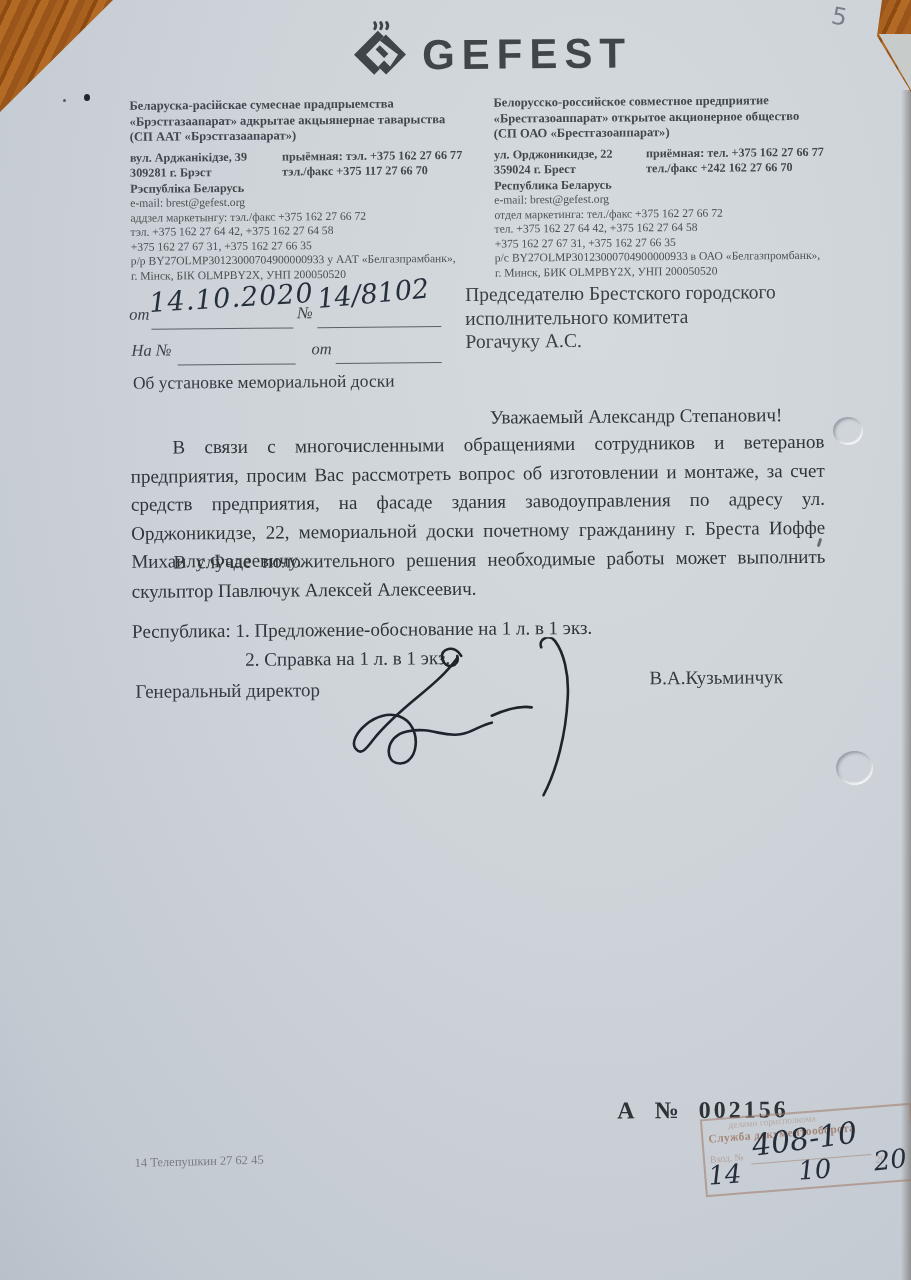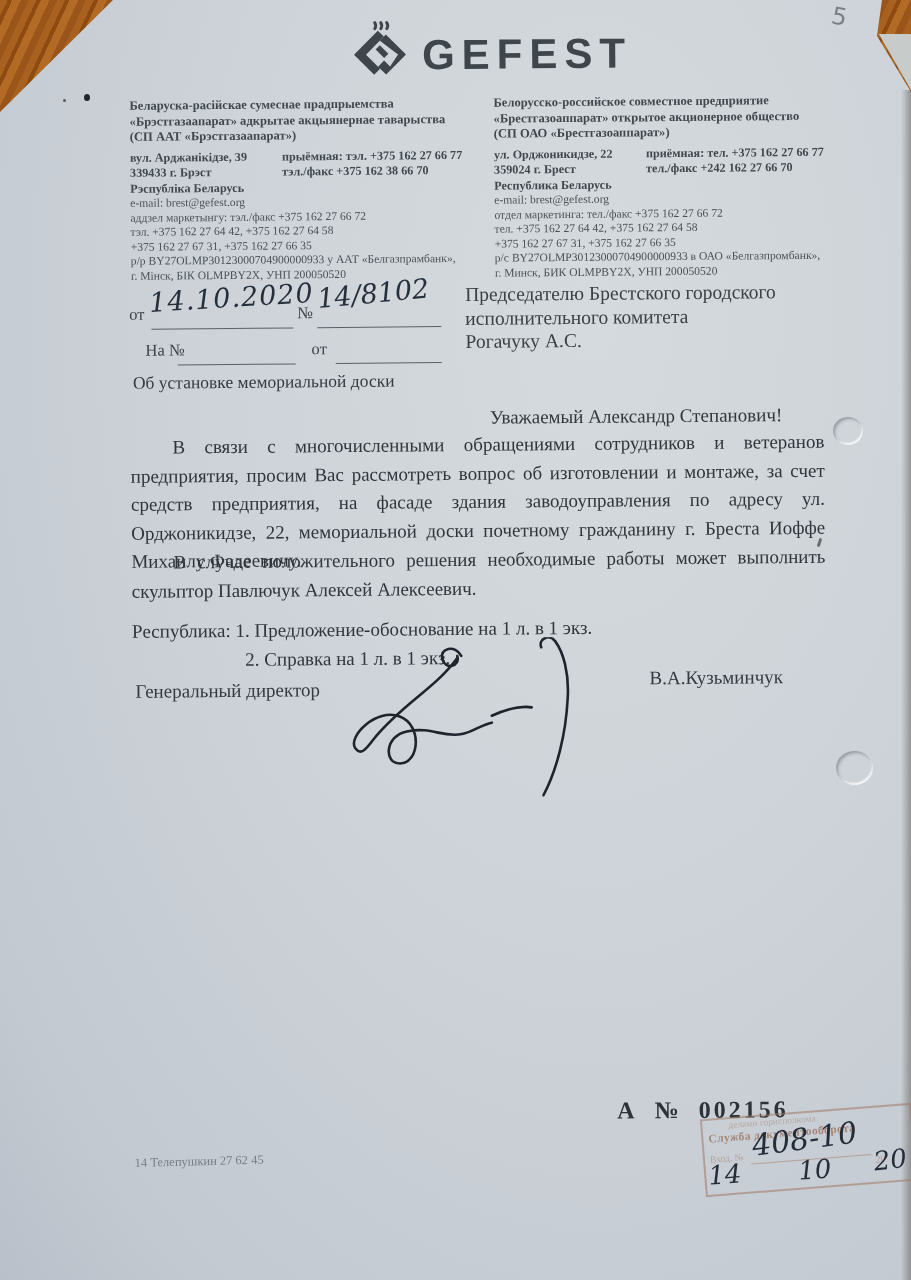--- a/index.html
+++ b/index.html
@@ -38,21 +38,21 @@
   .col.right{margin-left:4px; width:386px;}
   .org-line{font-size:12.6px; line-height:15.5px; font-weight:700;}
   .addr-row{display:flex; font-size:12.2px; line-height:15.5px; font-weight:700;}
   .addr-a{width:152px;}
   .country{font-size:12.2px; font-weight:700; line-height:15.5px;}
   .contact-line{font-size:11.6px; line-height:14.6px; font-weight:400; color:#4a5257;}
   .gap6{height:5px;}
 
   
   .ref{position:absolute; left:131px; top:296px; width:345px; height:80px; font-size:16.5px; color:#3c4349;}
-  .ref .lbl{position:absolute;}
+  .ref .lbl{position:absolute;font-style:italic;}
   .uline{position:absolute; border-bottom:1.6px solid #596066; height:0;}
   .hw{font-family:"DejaVu Serif", serif; font-style:italic; color:#26303c;}
   .hw-date{position:absolute; left:20px; top:-16px; font-size:27px; transform:rotate(-3deg); letter-spacing:1px;}
   .hw-no{position:absolute; left:188px; top:-19px; font-size:27px; transform:rotate(-5deg);}
 
   
   .addressee{position:absolute; left:467px; top:283px; width:420px; font-size:19.5px; line-height:23.5px; color:#394146;}
 
   
   .subject{position:absolute; left:134px; top:370px; font-size:17.5px; color:#343b40;}
@@ -131,22 +131,22 @@
       <div class="col">
         <div class="org-line">Беларуска-расійскае сумеснае прадпрыемства</div>
         <div class="org-line">«Брэстгазаапарат» адкрытае акцыянернае таварыства</div>
         <div class="org-line">(СП ААТ «Брэстгазаапарат»)</div>
         <div class="gap6"></div>
         <div class="addr-row">
           <span class="addr-a">вул. Арджанікідзе, 39</span>
           <span>прыёмная: тэл. +375 162 27 66 77</span>
         </div>
         <div class="addr-row">
-          <span class="addr-a">339433 г. Брэст</span>
-          <span>тэл./факс +375 162 38 66 70</span>
+          <span class="addr-a">309281 г. Брэст</span>
+          <span>тэл./факс +375 117 27 66 70</span>
         </div>
         <div class="country">Рэспубліка Беларусь</div>
         <div class="contact-line">e-mail: brest@gefest.org</div>
         <div class="contact-line">аддзел маркетынгу: тэл./факс +375 162 27 66 72</div>
         <div class="contact-line">тэл. +375 162 27 64 42, +375 162 27 64 58</div>
         <div class="contact-line">+375 162 27 67 31, +375 162 27 66 35</div>
         <div class="contact-line">р/р BY27OLMP30123000704900000933 у ААТ «Белгазпрамбанк»,</div>
         <div class="contact-line">г. Мінск, БІК OLMPBY2X, УНП 200050520</div>
       </div>
       <div class="col right">
@@ -172,21 +172,21 @@
       </div>
     </div>
 
     <div class="ref">
       <span class="lbl" style="left:0;top:6px">от</span>
       <span class="hw hw-date">14.10.2020</span>
       <div class="uline" style="left:22px;top:30px;width:142px"></div>
       <span class="lbl" style="left:168px;top:6px">№</span>
       <span class="hw hw-no">14/8102</span>
       <div class="uline" style="left:188px;top:30px;width:124px"></div>
-      <span class="lbl" style="left:16px;top:42px">На №</span>
+      <span class="lbl" style="left:2px;top:42px">На №</span>
       <div class="uline" style="left:48px;top:66px;width:118px"></div>
       <span class="lbl" style="left:182px;top:42px">от</span>
       <div class="uline" style="left:206px;top:66px;width:106px"></div>
     </div>
 
     <div class="addressee">
       <div>Председателю Брестского городского</div>
       <div>исполнительного комитета</div>
       <div>Рогачуку А.С.</div>
     </div>

